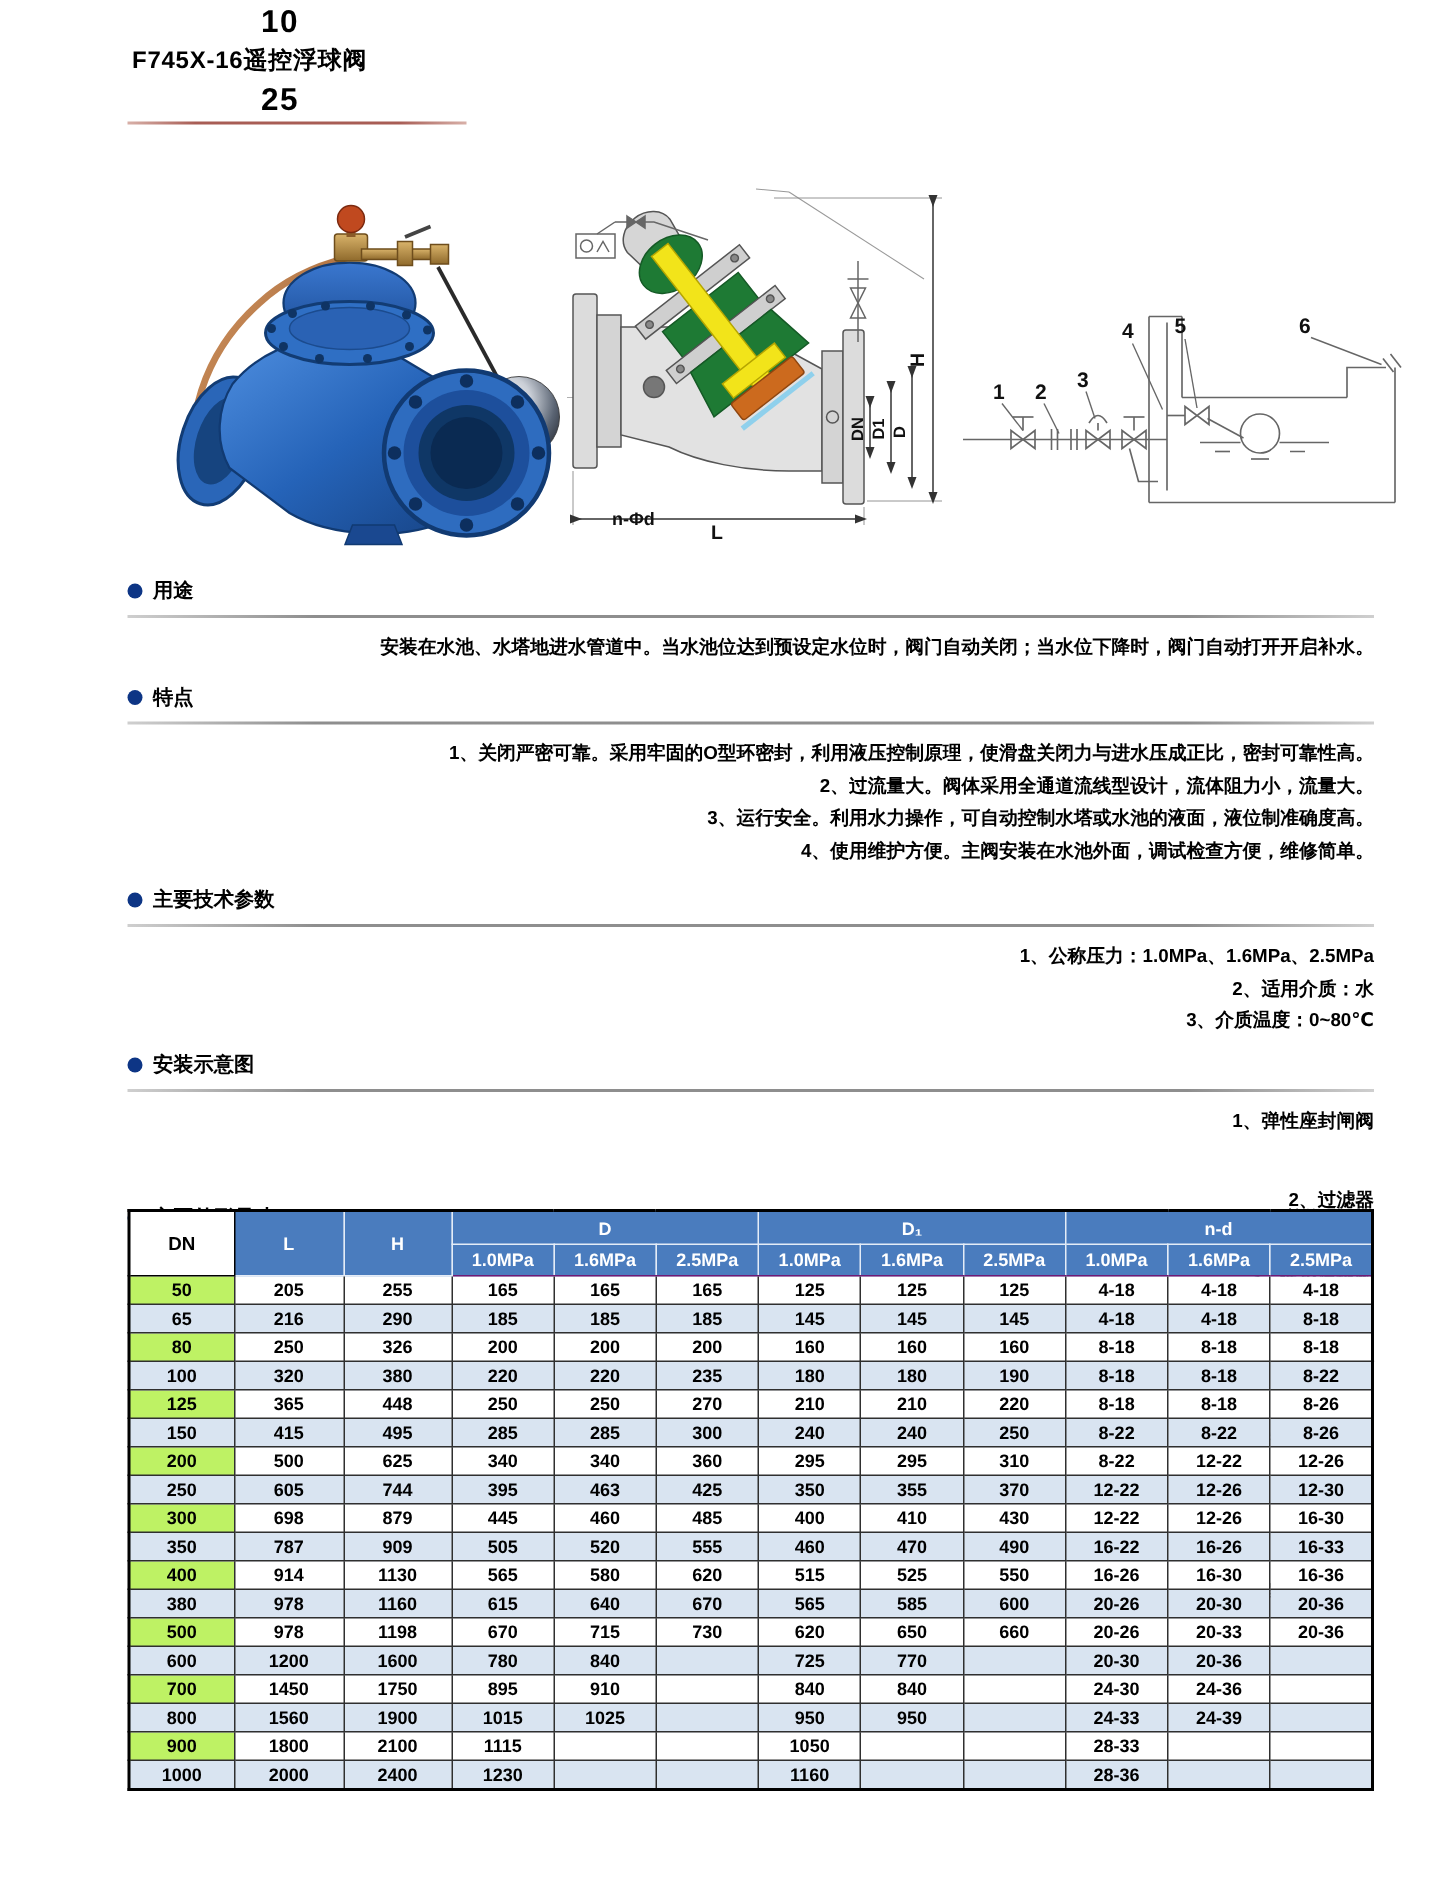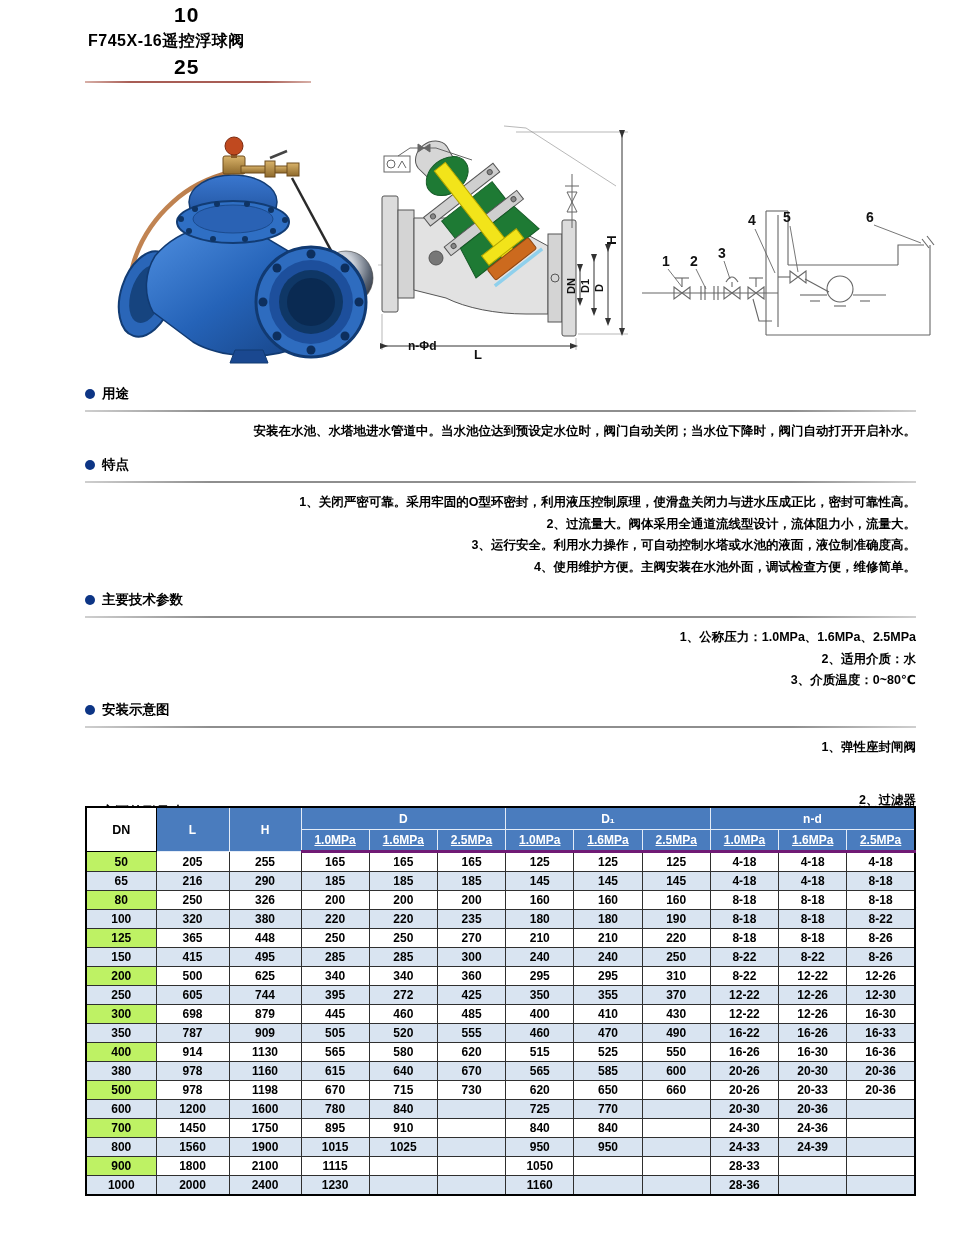--- a/index.html
+++ b/index.html
@@ -26,21 +26,21 @@
   .sec-body{margin-top:9px;font-size:12.5px;font-weight:bold;line-height:21.5px;}
   .legend-row{display:flex;gap:31px;flex-wrap:wrap;flex-direction:column;}
   .dims-head{display:flex;justify-content:space-between;align-items:flex-end;}
   .unit-note{font-size:12.5px;font-weight:bold;margin-top:28px;}
   
   table.dims{position:absolute;left:85px;top:806px;width:831px;border-collapse:collapse;
              table-layout:fixed;border:2px solid #000;}
   table.dims th{background:#4a7cbe;color:#fff;font-size:12px;font-weight:bold;
                 border:1px solid #e4ecf7;height:20px;padding:0;}
   table.dims thead tr.grp th{height:21px;}
-  table.dims thead tr.sub th{border-bottom:3px solid #701a75;text-decoration:underline;}
+  table.dims thead tr.sub th{border-bottom:1px solid #701a75;}
   table.dims th.dn-head{background:#fff;color:#000;border:1px solid #000;font-size:12.5px;}
   table.dims td{font-size:12px;font-weight:bold;text-align:center;height:18px;
                 border:1px solid #2f2f2f;padding:0;background:#fff;color:#000;}
   table.dims tr.stripe td{background:#d9e4f1;}
   table.dims td.dn-col{background:#bef264;}
   
   .dot{position:absolute;left:341px;top:1228px;width:4px;height:5px;background:#1c1c1c;}
   svg text{font-family:"Liberation Sans","DejaVu Sans",sans-serif;}
 </style>
 </head>
@@ -456,21 +456,21 @@
           <td>310</td>
           <td>8-22</td>
           <td>12-22</td>
           <td>12-26</td>
         </tr>
         <tr class="stripe">
           <td class="dn-col">250</td>
           <td>605</td>
           <td>744</td>
           <td>395</td>
-          <td>272</td>
+          <td>463</td>
           <td>425</td>
           <td>350</td>
           <td>355</td>
           <td>370</td>
           <td>12-22</td>
           <td>12-26</td>
           <td>12-30</td>
         </tr>
         <tr>
           <td class="dn-col">300</td>

